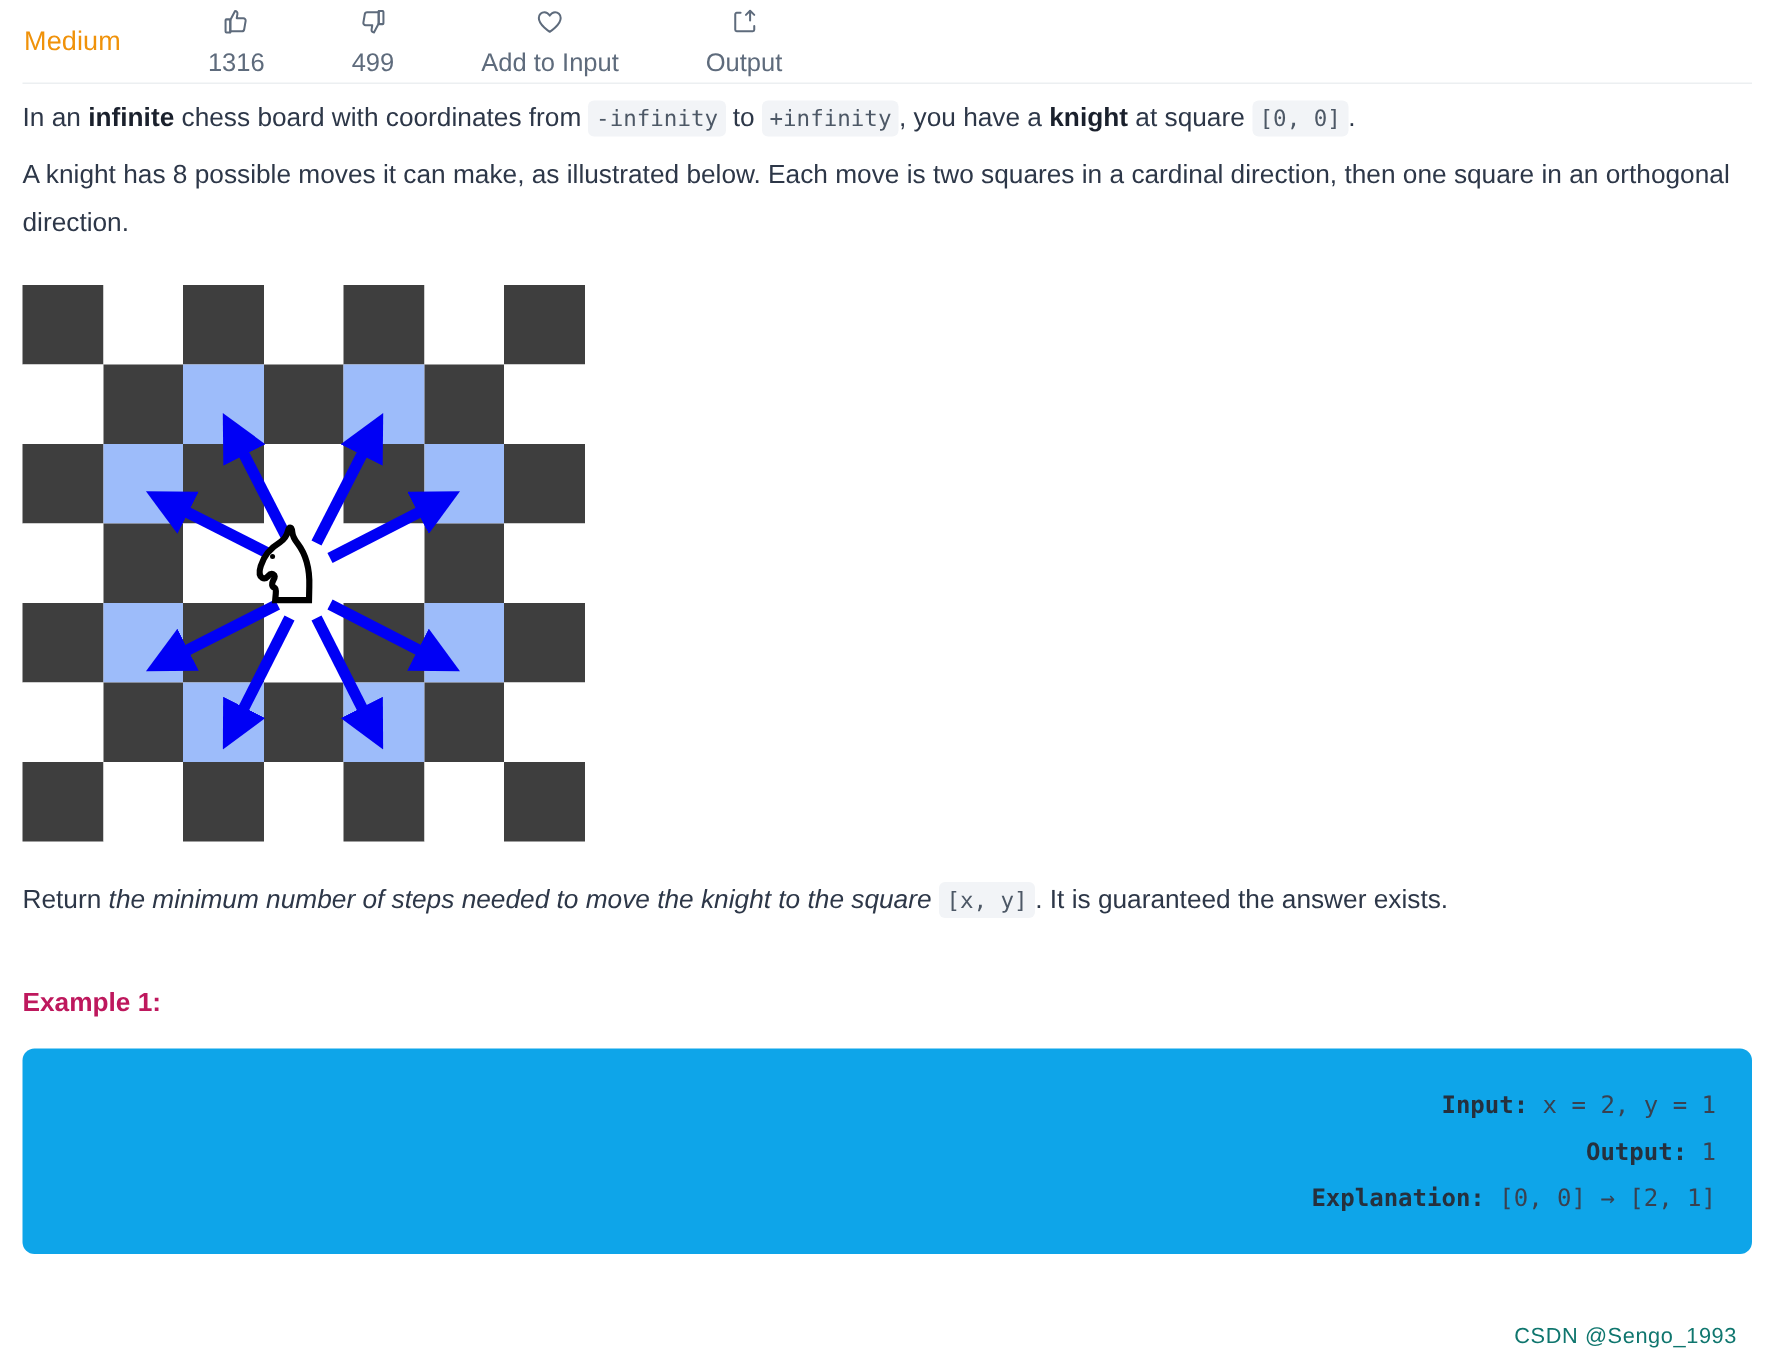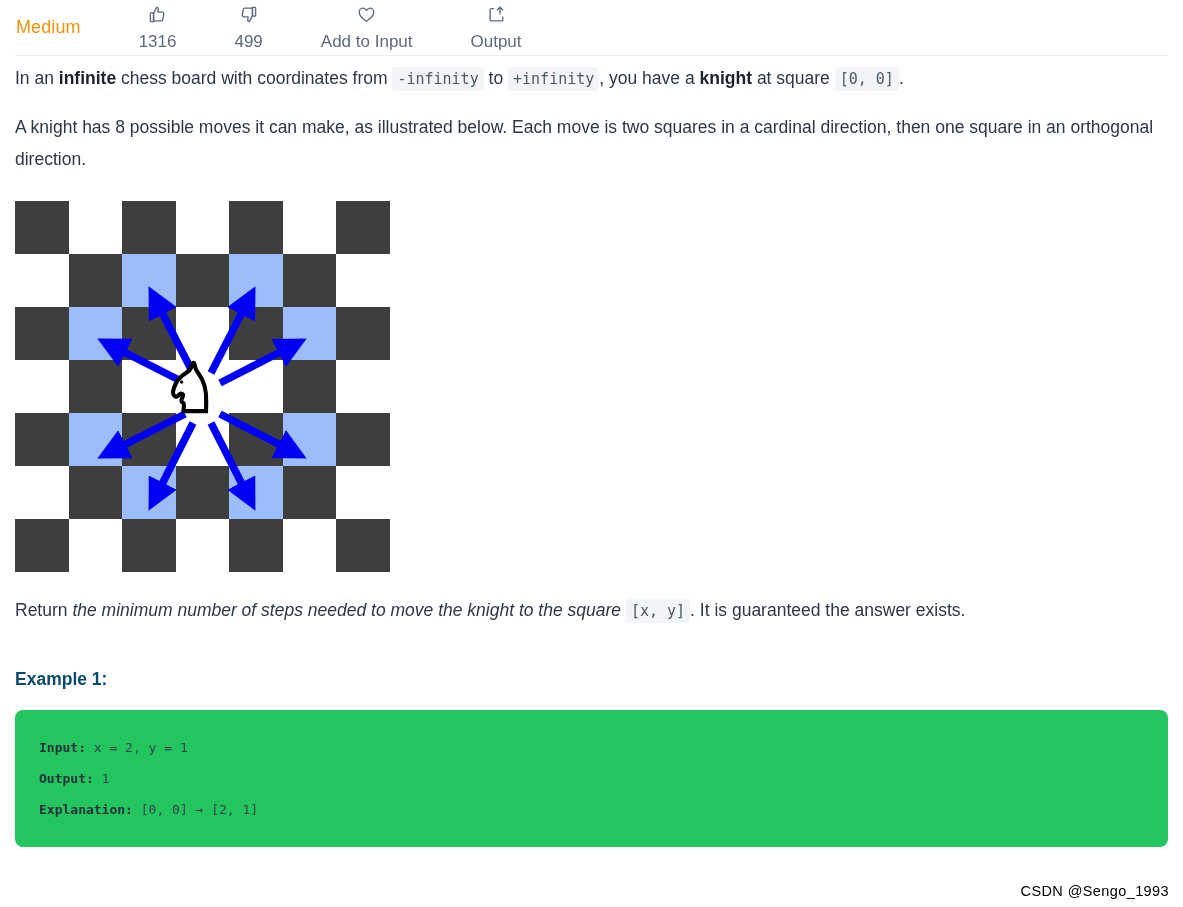--- a/index.html
+++ b/index.html
@@ -61,21 +61,21 @@
     left: 15px;
     top: 62px;
     width: 1153px;
   }
   p.para {
     margin: 0 0 0 0;
     font-size: 17.5px;
     line-height: 32px;
     color: #2d3748;
   }
-  p.para + p.para { margin-top: 16px; }
+  p.para + p.para { margin-top: 5px; }
   .para b { font-weight: 700; color: #1a202c; }
   .para i { font-style: italic; }
 
   code.inline {
     font-family: "DejaVu Sans Mono", "Liberation Mono", monospace;
     font-size: 15px;
     background: #f2f4f7;
     color: #4d5866;
     padding: 3px 5px;
     border-radius: 4px;
@@ -108,46 +108,47 @@
     width: 375px;
     height: 371px;
     pointer-events: none;
   }
 
   
   .example-heading {
     margin-top: 42px;
     font-size: 17.5px;
     font-weight: 700;
-    color: #0c4a6e;
+    color: #be185d;
   }
 
   
   .codeblock {
     margin-top: 20px;
     width: 1153px;
     box-sizing: border-box;
-    background: #22c55e;
+    background: #0ea5e9;
     border-radius: 8px;
     padding: 22px 24px 22px 24px;
     font-family: "DejaVu Sans Mono", "Liberation Mono", monospace;
-    font-size: 13px;
+    font-size: 16px;
     line-height: 31px;
     color: #394150;
     white-space: pre;
+    text-align: right;
   }
   .codeblock .lbl { font-weight: 700; color: #26303d; }
 
   
   .watermark {
     position: absolute;
-    right: 14px;
+    right: 25px;
     bottom: 8px;
     font-size: 14.5px;
-    color: #000000;
+    color: #0f766e;
     letter-spacing: .4px;
     user-select: none;
   }
 </style>
 </head>
 <body>
 
 <div class="toolbar">
 
   <div class="difficulty">Medium</div>

